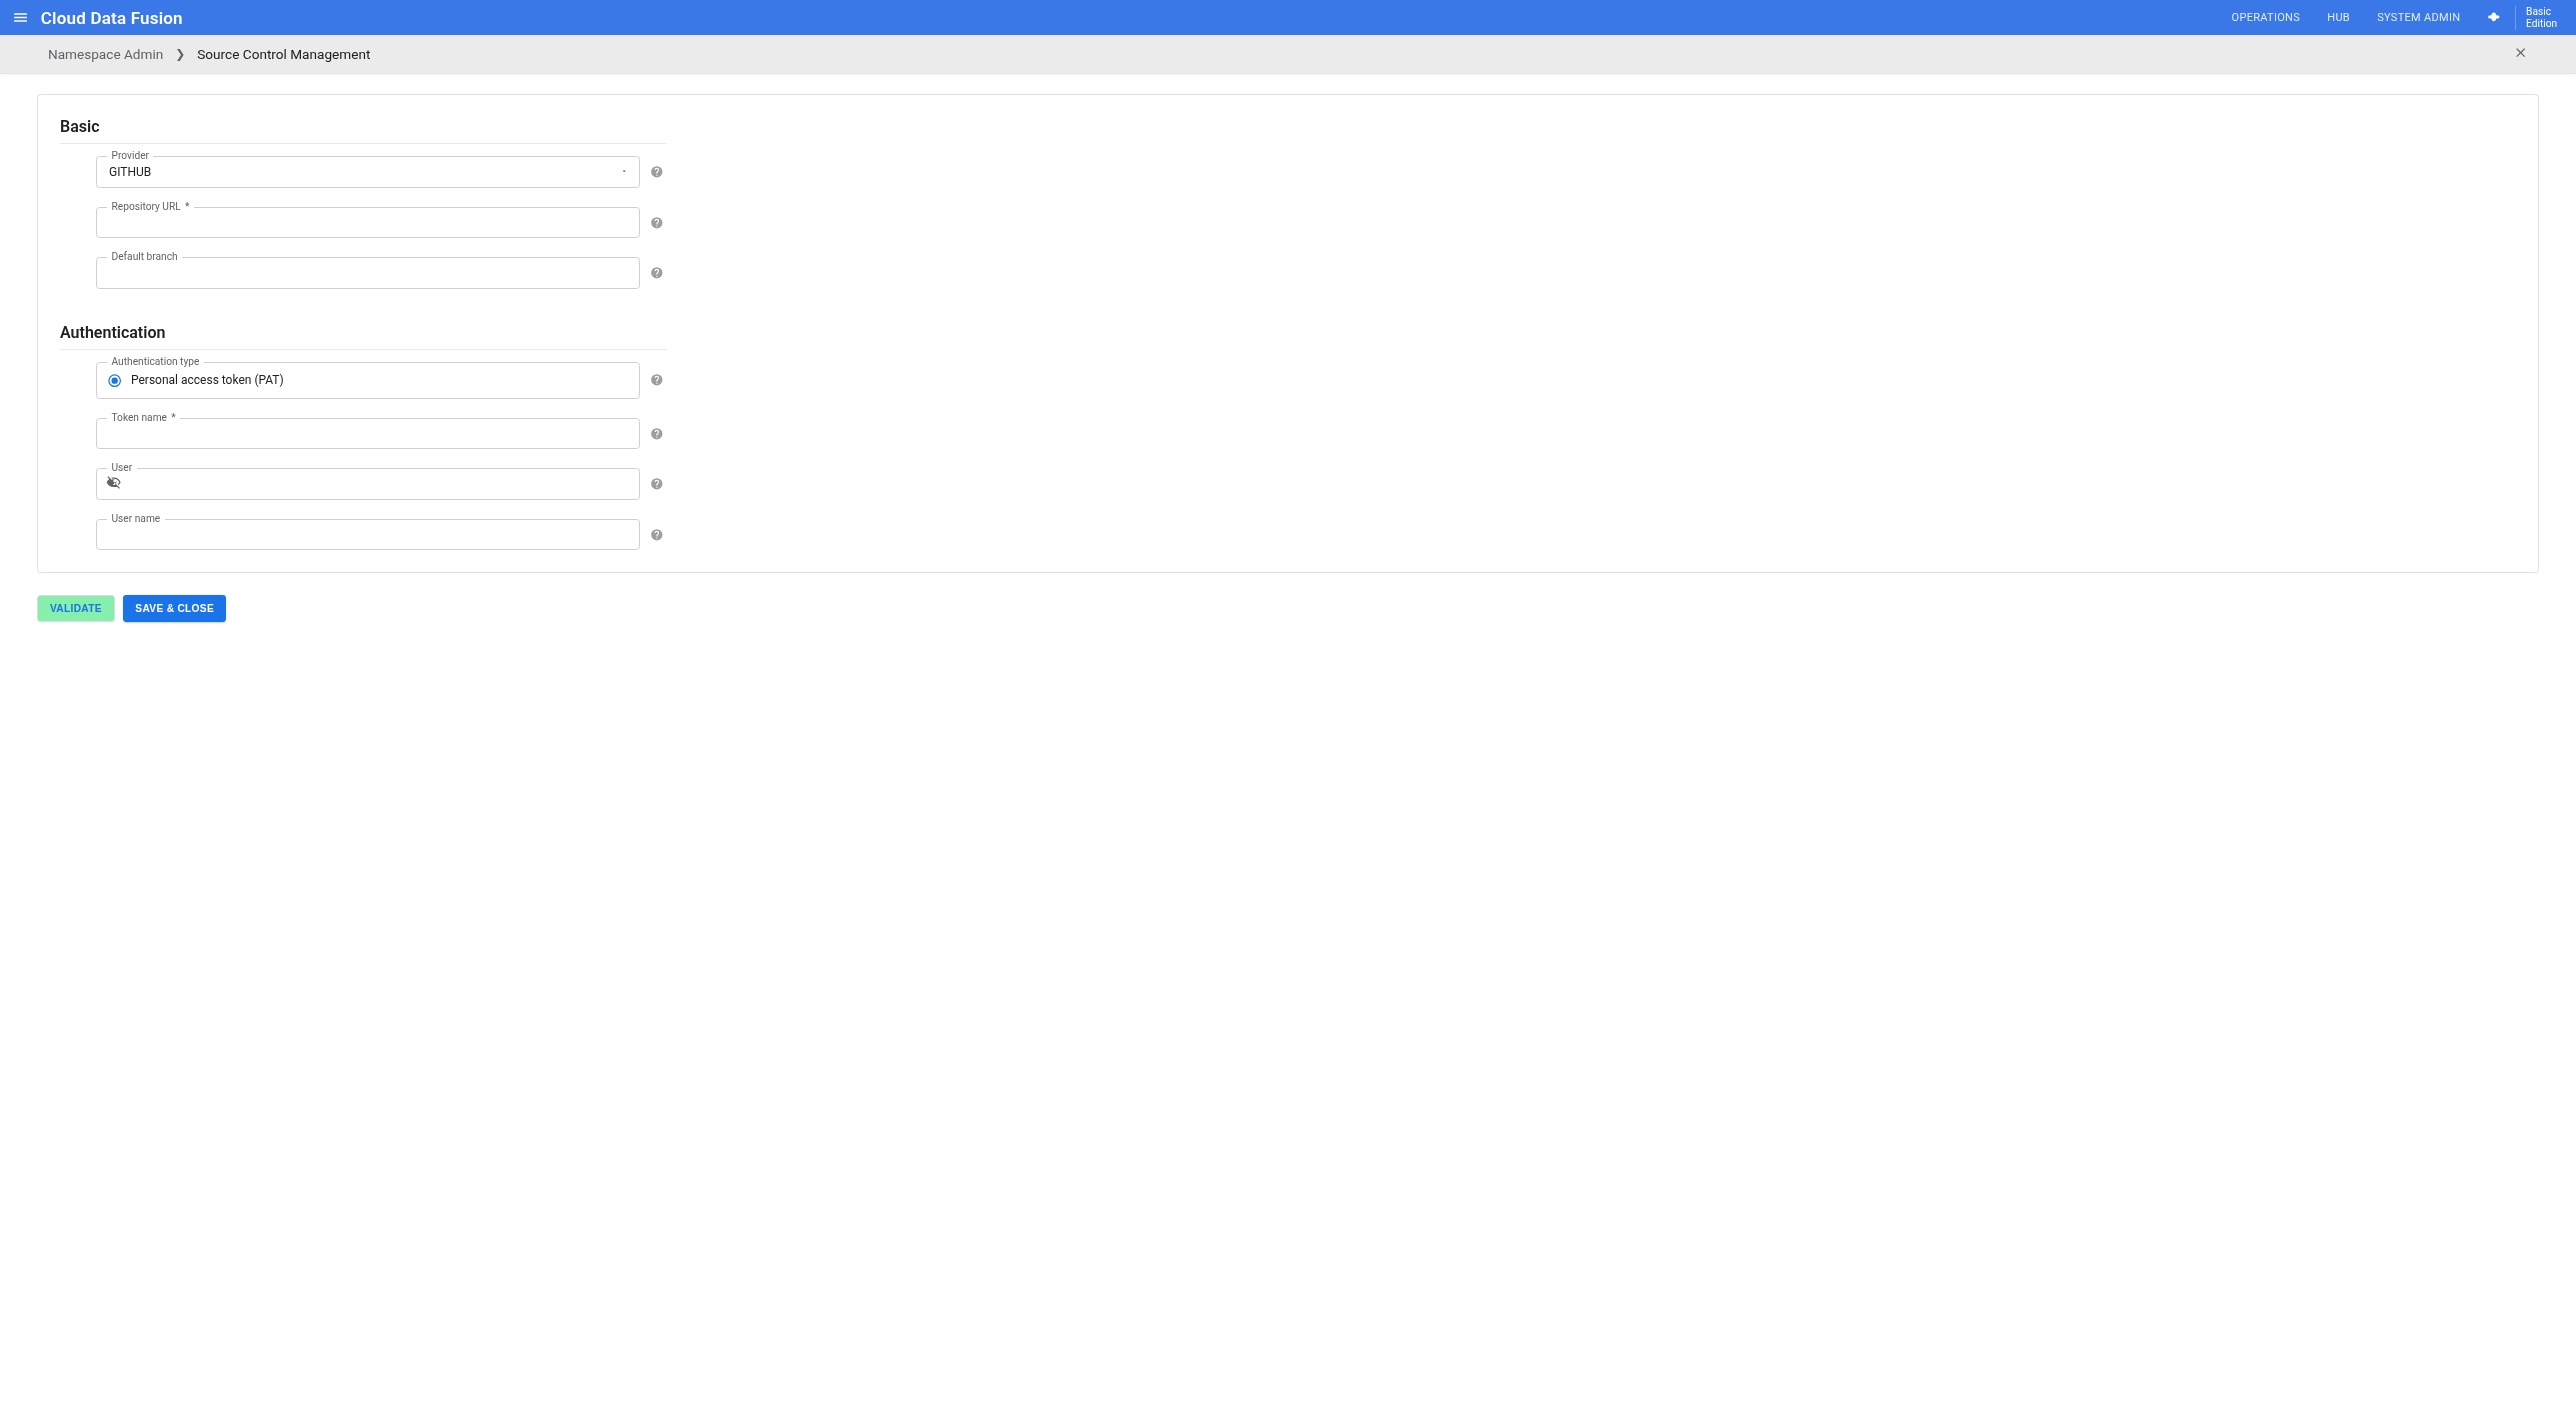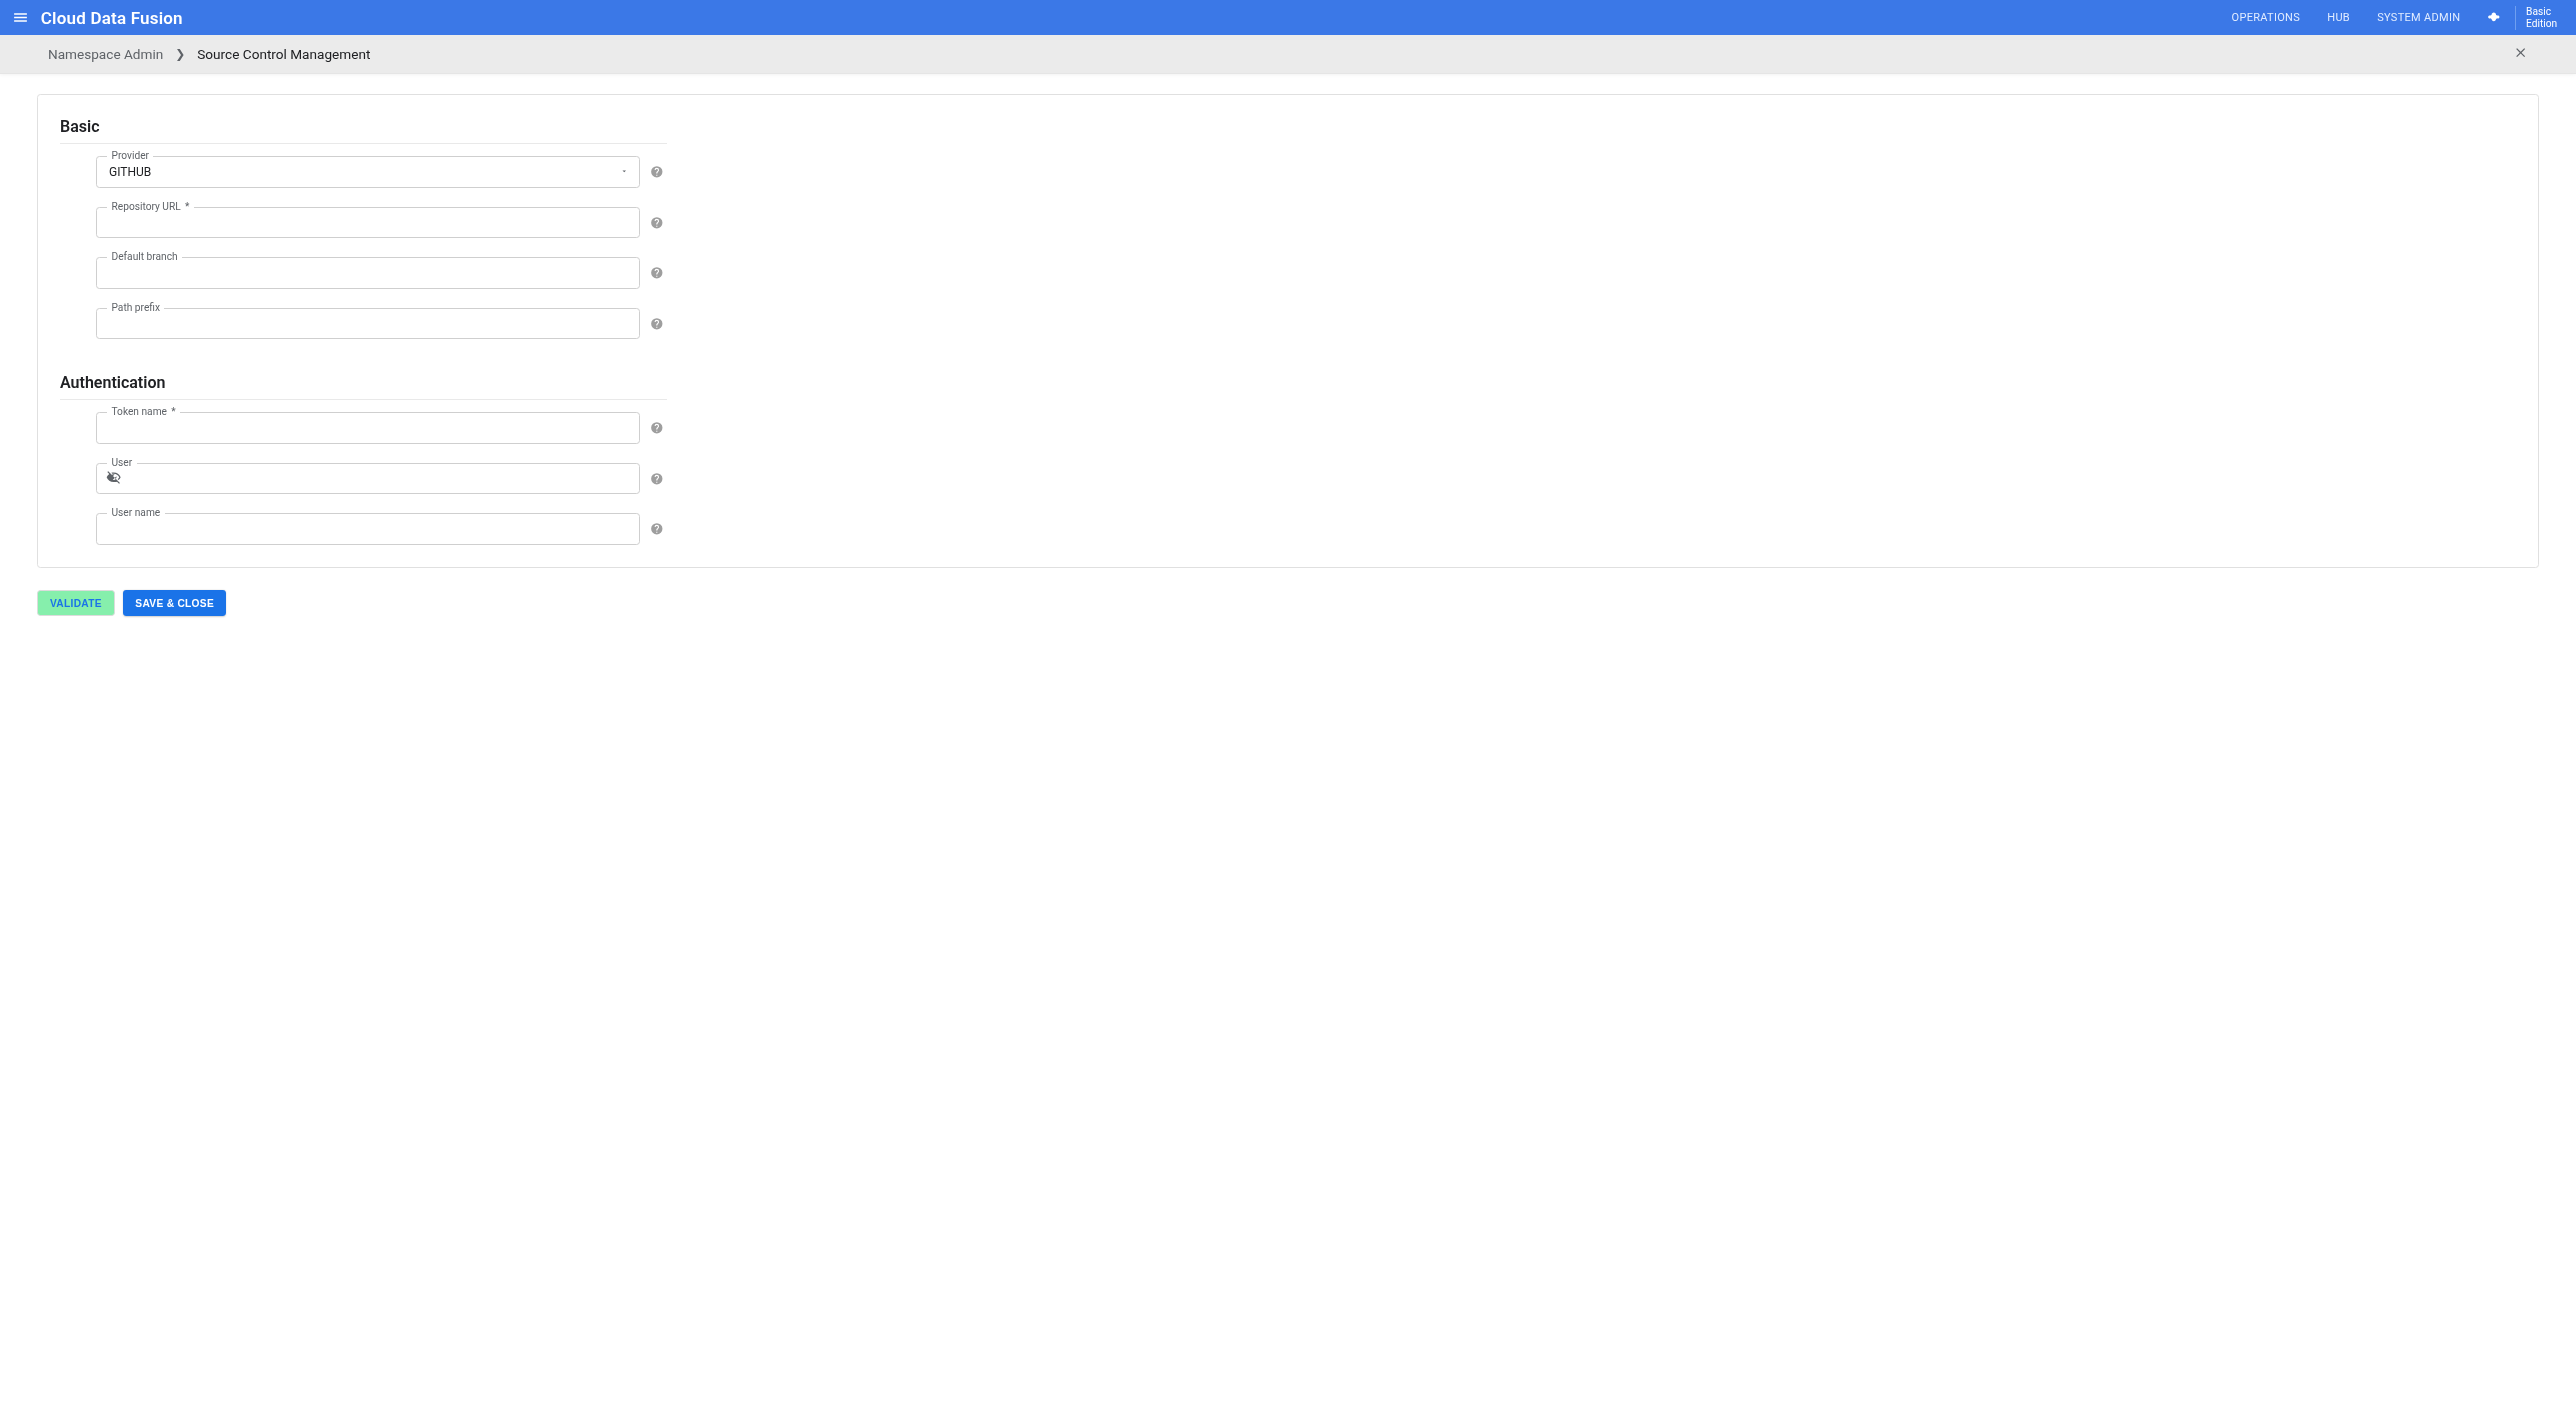--- a/index.html
+++ b/index.html
@@ -194,37 +194,43 @@
           <span class="float-label">Default branch</span>
           <input type="text" value="" style="">
         </div>
         <div class="help">
           <svg width="13.6" height="13.6" viewBox="0 0 24 24">
               <path d="M12 2a10 10 0 100 20 10 10 0 000-20zm1 17h-2v-2h2v2zm2.07-7.75-.9.92A3.4 3.4 0 0013 15h-2v-.5c0-1.1.45-2.1 1.17-2.83l1.24-1.26c.37-.36.59-.86.59-1.41a2 2 0 10-4 0H8a4 4 0 118 0c0 .88-.36 1.68-.93 2.25z"></path>
             </svg>
         </div>
       </div>
 
-      <div class="field-row">
-        <div class="field">
-          <span class="float-label">Path prefix</span>
-          <input type="text" value="" style="">
-        </div>
-        <div class="help">
-          <svg width="13.6" height="13.6" viewBox="0 0 24 24">
-              <path d="M12 2a10 10 0 100 20 10 10 0 000-20zm1 17h-2v-2h2v2zm2.07-7.75-.9.92A3.4 3.4 0 0013 15h-2v-.5c0-1.1.45-2.1 1.17-2.83l1.24-1.26c.37-.36.59-.86.59-1.41a2 2 0 10-4 0H8a4 4 0 118 0c0 .88-.36 1.68-.93 2.25z"></path>
-            </svg>
-        </div>
-      </div>
 
       <div class="section-gap"></div>
 
       <div class="section-title">Authentication</div>
       <hr class="section-rule">
 
+      <div class="field-row">
+        <div class="field tall">
+          <span class="float-label">Authentication type</span>
+          <label class="radio-opt">
+            <svg width="15.3" height="15.3" viewBox="0 0 24 24">
+              <path d="M12 2a10 10 0 100 20 10 10 0 000-20zm0 18a8 8 0 110-16 8 8 0 010 16z"></path>
+              <circle cx="12" cy="12" r="5"></circle>
+            </svg>
+            <span>Personal access token (PAT)</span>
+          </label>
+        </div>
+        <div class="help">
+          <svg width="13.6" height="13.6" viewBox="0 0 24 24">
+              <path d="M12 2a10 10 0 100 20 10 10 0 000-20zm1 17h-2v-2h2v2zm2.07-7.75-.9.92A3.4 3.4 0 0013 15h-2v-.5c0-1.1.45-2.1 1.17-2.83l1.24-1.26c.37-.36.59-.86.59-1.41a2 2 0 10-4 0H8a4 4 0 118 0c0 .88-.36 1.68-.93 2.25z"></path>
+            </svg>
+        </div>
+      </div>
 
       <div class="field-row">
         <div class="field">
           <span class="float-label">
             <span>Token name</span>
             <span class="req">*</span>
           </span>
           <input type="text" value="" style="">
         </div>
         <div class="help">

